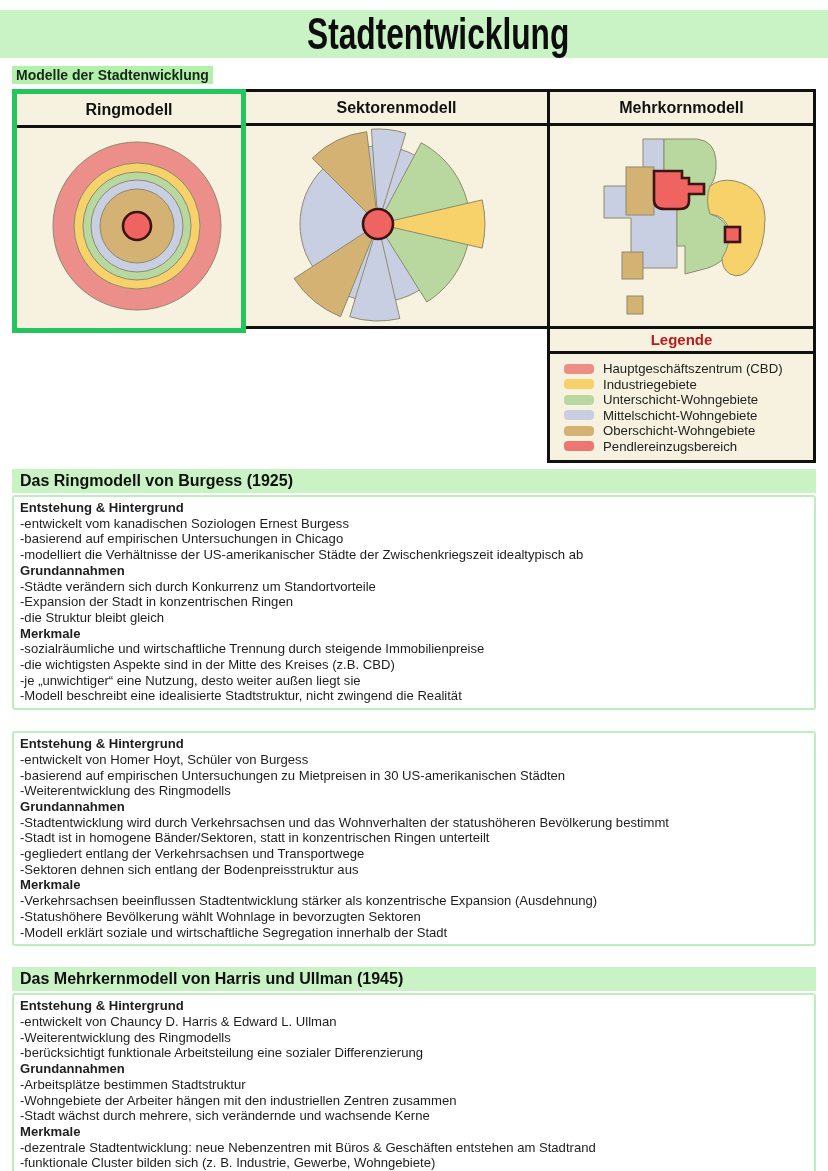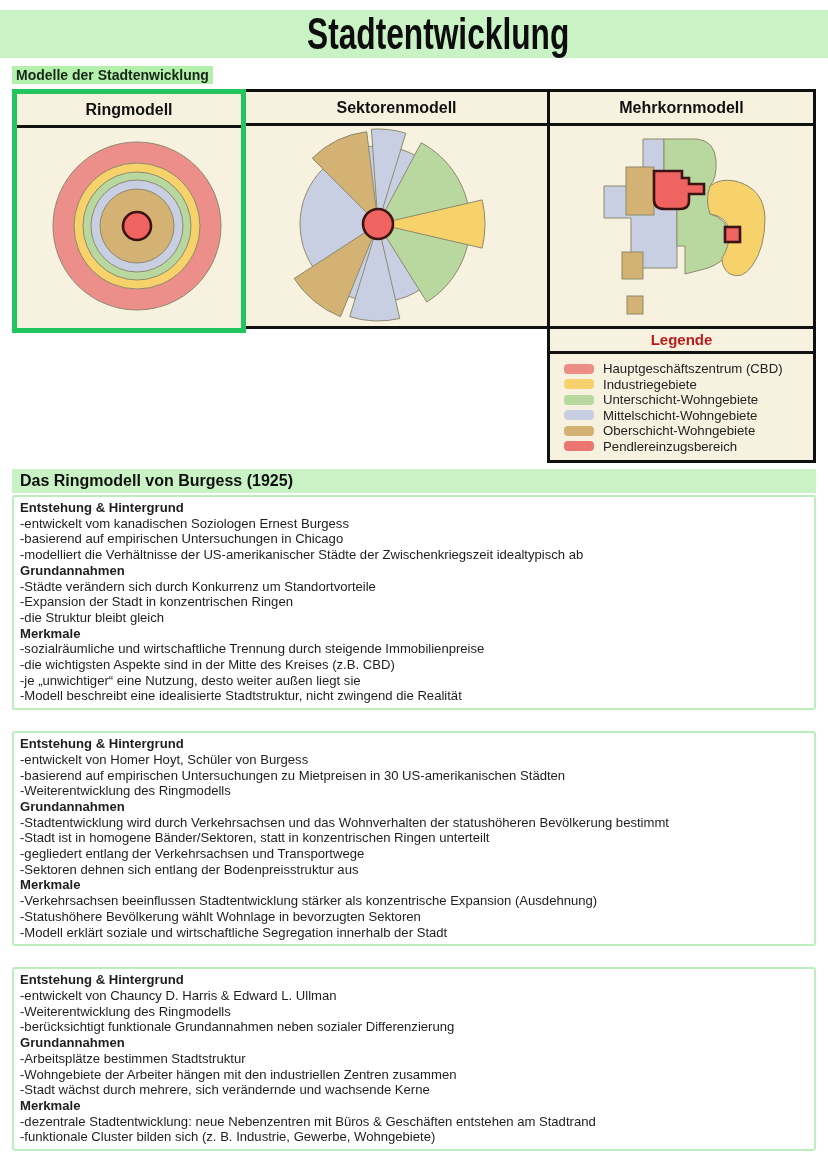--- a/index.html
+++ b/index.html
@@ -190,25 +190,26 @@
         <div class="blk-item">-gegliedert entlang der Verkehrsachsen und Transportwege</div>
         <div class="blk-item">-Sektoren dehnen sich entlang der Bodenpreisstruktur aus</div>
         <div class="blk-heading">Merkmale</div>
         <div class="blk-item">-Verkehrsachsen beeinflussen Stadtentwicklung stärker als konzentrische Expansion (Ausdehnung)</div>
         <div class="blk-item">-Statushöhere Bevölkerung wählt Wohnlage in bevorzugten Sektoren</div>
         <div class="blk-item">-Modell erklärt soziale und wirtschaftliche Segregation innerhalb der Stadt</div>
       </div>
   </div>
 
   <div class="section">
+    <div class="sec-title">Das Mehrkernmodell von Harris und Ullman (1945)</div>
     <div class="sec-body">
         <div class="blk-heading">Entstehung &amp; Hintergrund</div>
         <div class="blk-item">-entwickelt von Chauncy D. Harris &amp; Edward L. Ullman</div>
         <div class="blk-item">-Weiterentwicklung des Ringmodells</div>
-        <div class="blk-item">-berücksichtigt funktionale Grundannahmen neben sozialer Differenzierung</div>
+        <div class="blk-item">-berücksichtigt funktionale Arbeitsteilung eine sozialer Differenzierung</div>
         <div class="blk-heading">Grundannahmen</div>
         <div class="blk-item">-Arbeitsplätze bestimmen Stadtstruktur</div>
         <div class="blk-item">-Wohngebiete der Arbeiter hängen mit den industriellen Zentren zusammen</div>
         <div class="blk-item">-Stadt wächst durch mehrere, sich verändernde und wachsende Kerne</div>
         <div class="blk-heading">Merkmale</div>
         <div class="blk-item">-dezentrale Stadtentwicklung: neue Nebenzentren mit Büros &amp; Geschäften entstehen am Stadtrand</div>
         <div class="blk-item">-funktionale Cluster bilden sich (z. B. Industrie, Gewerbe, Wohngebiete)</div>
       </div>
   </div>
 </div>

